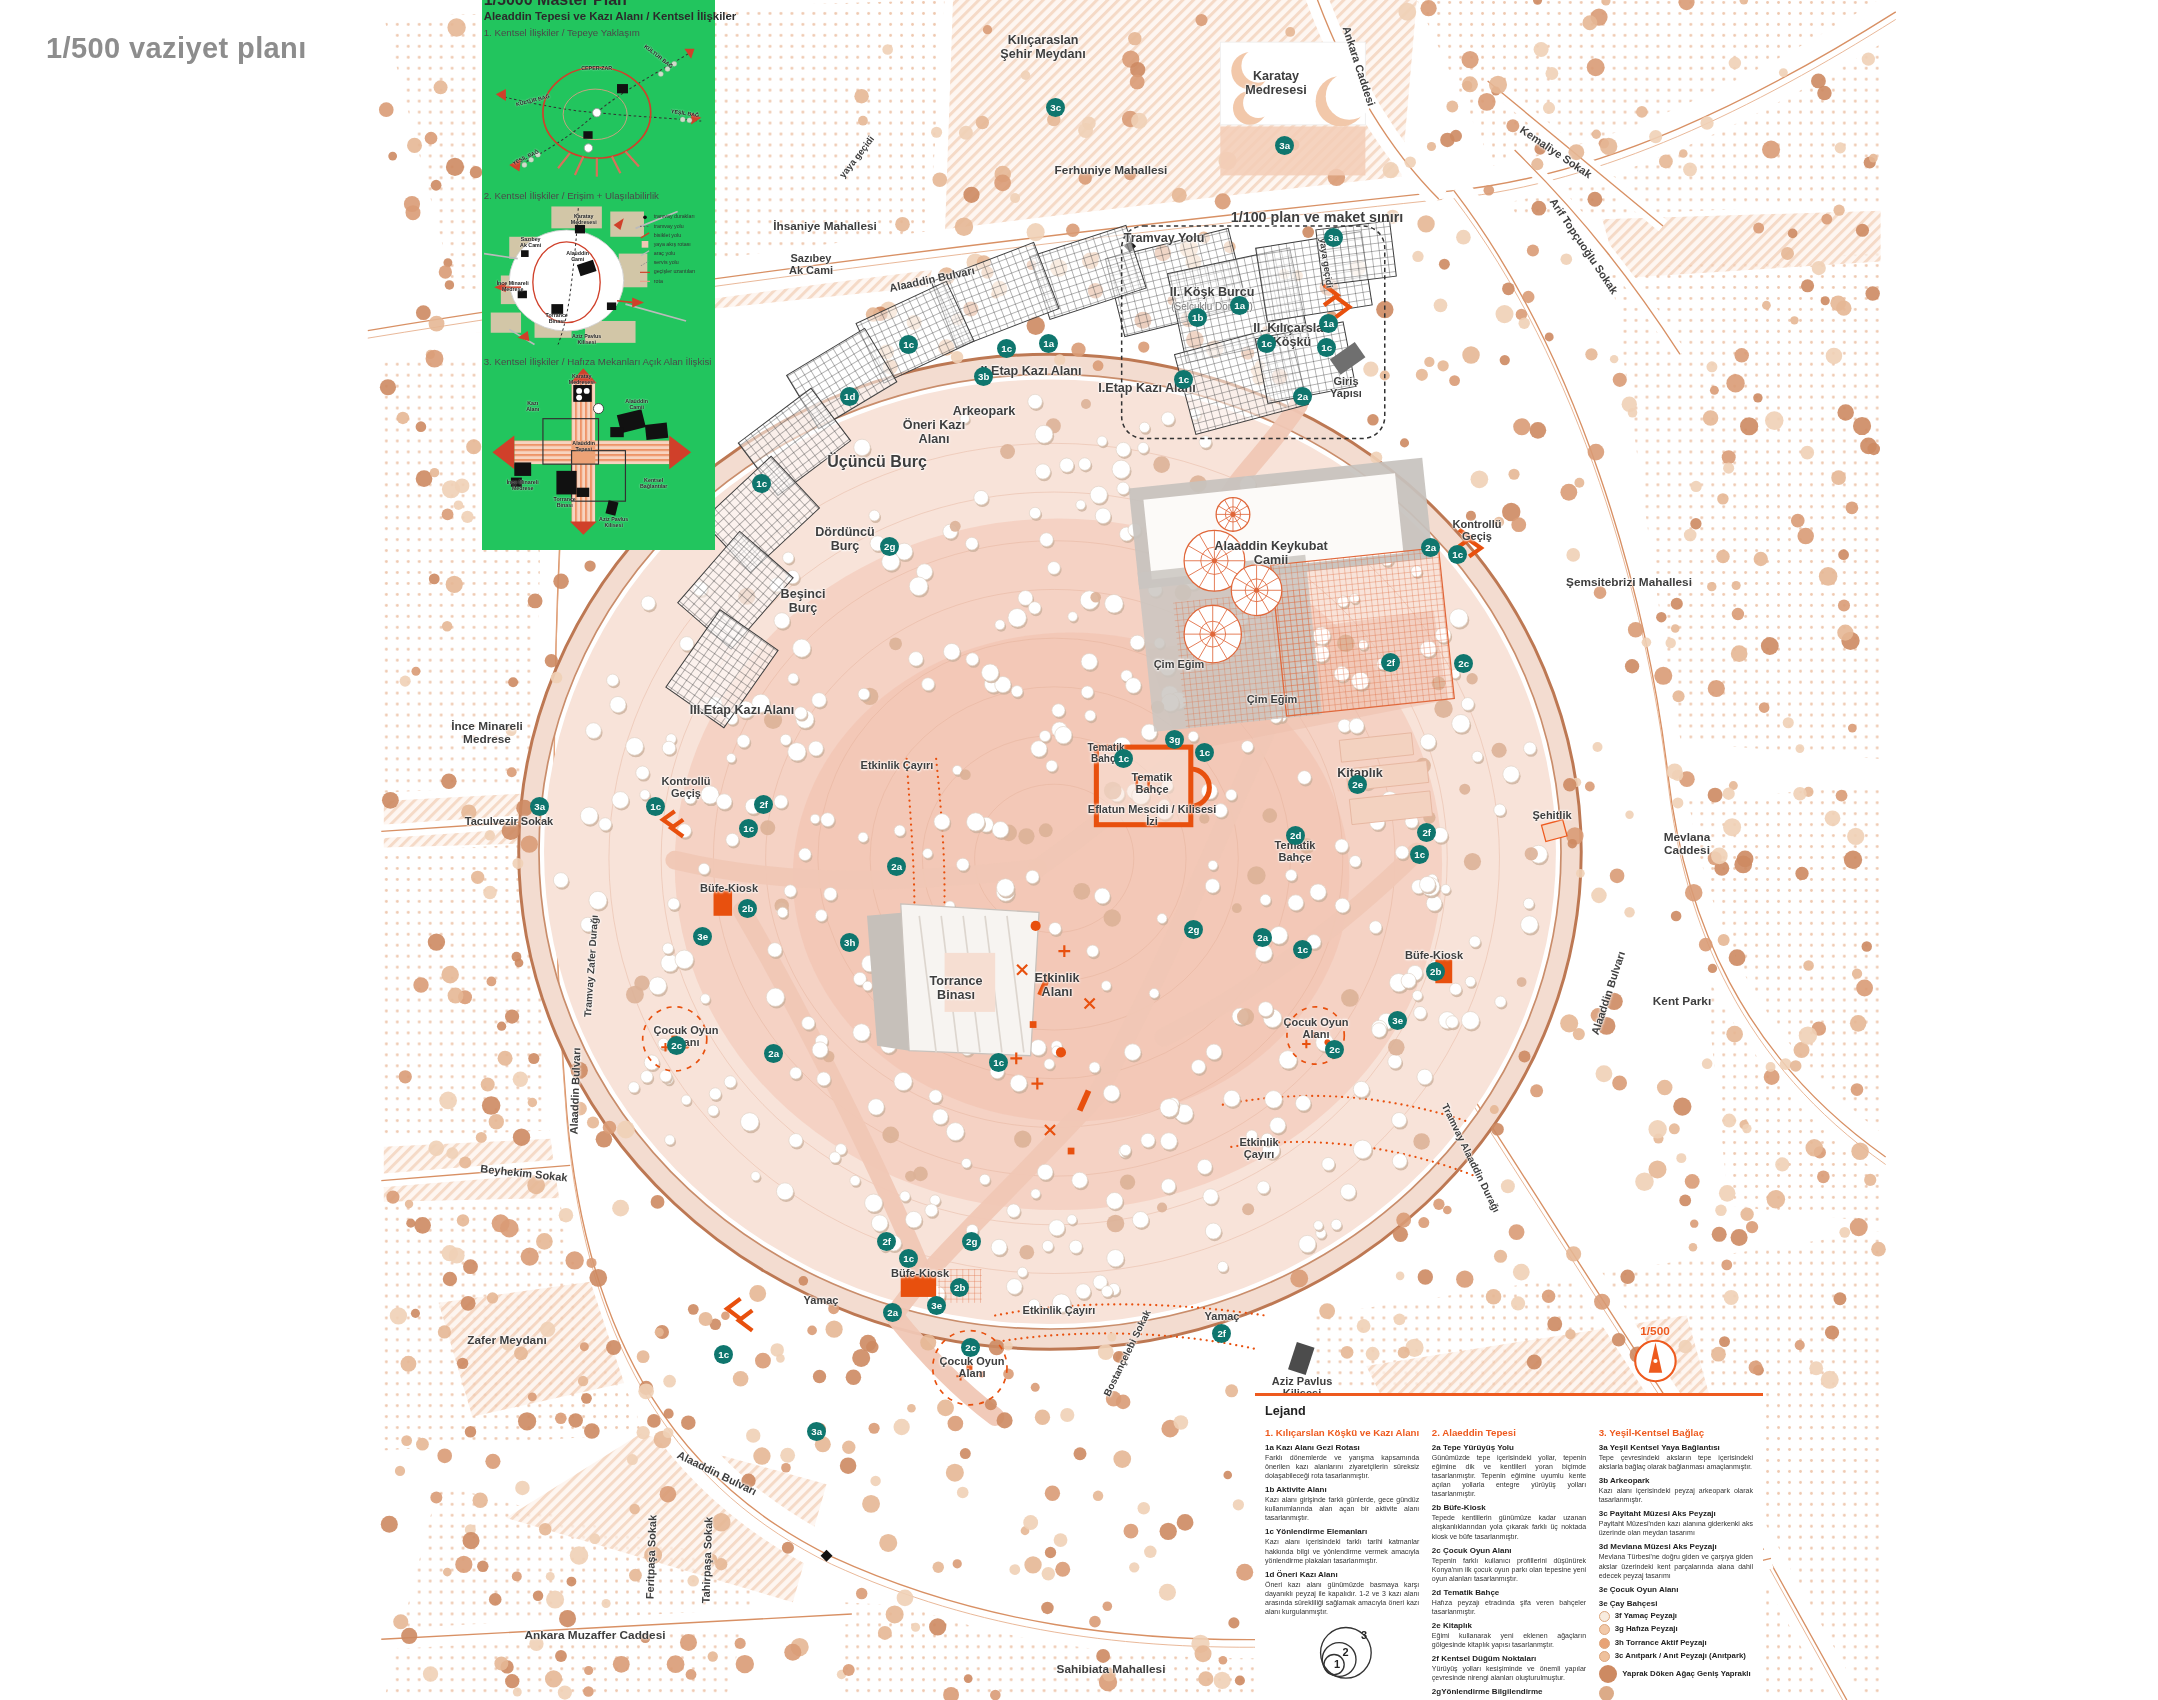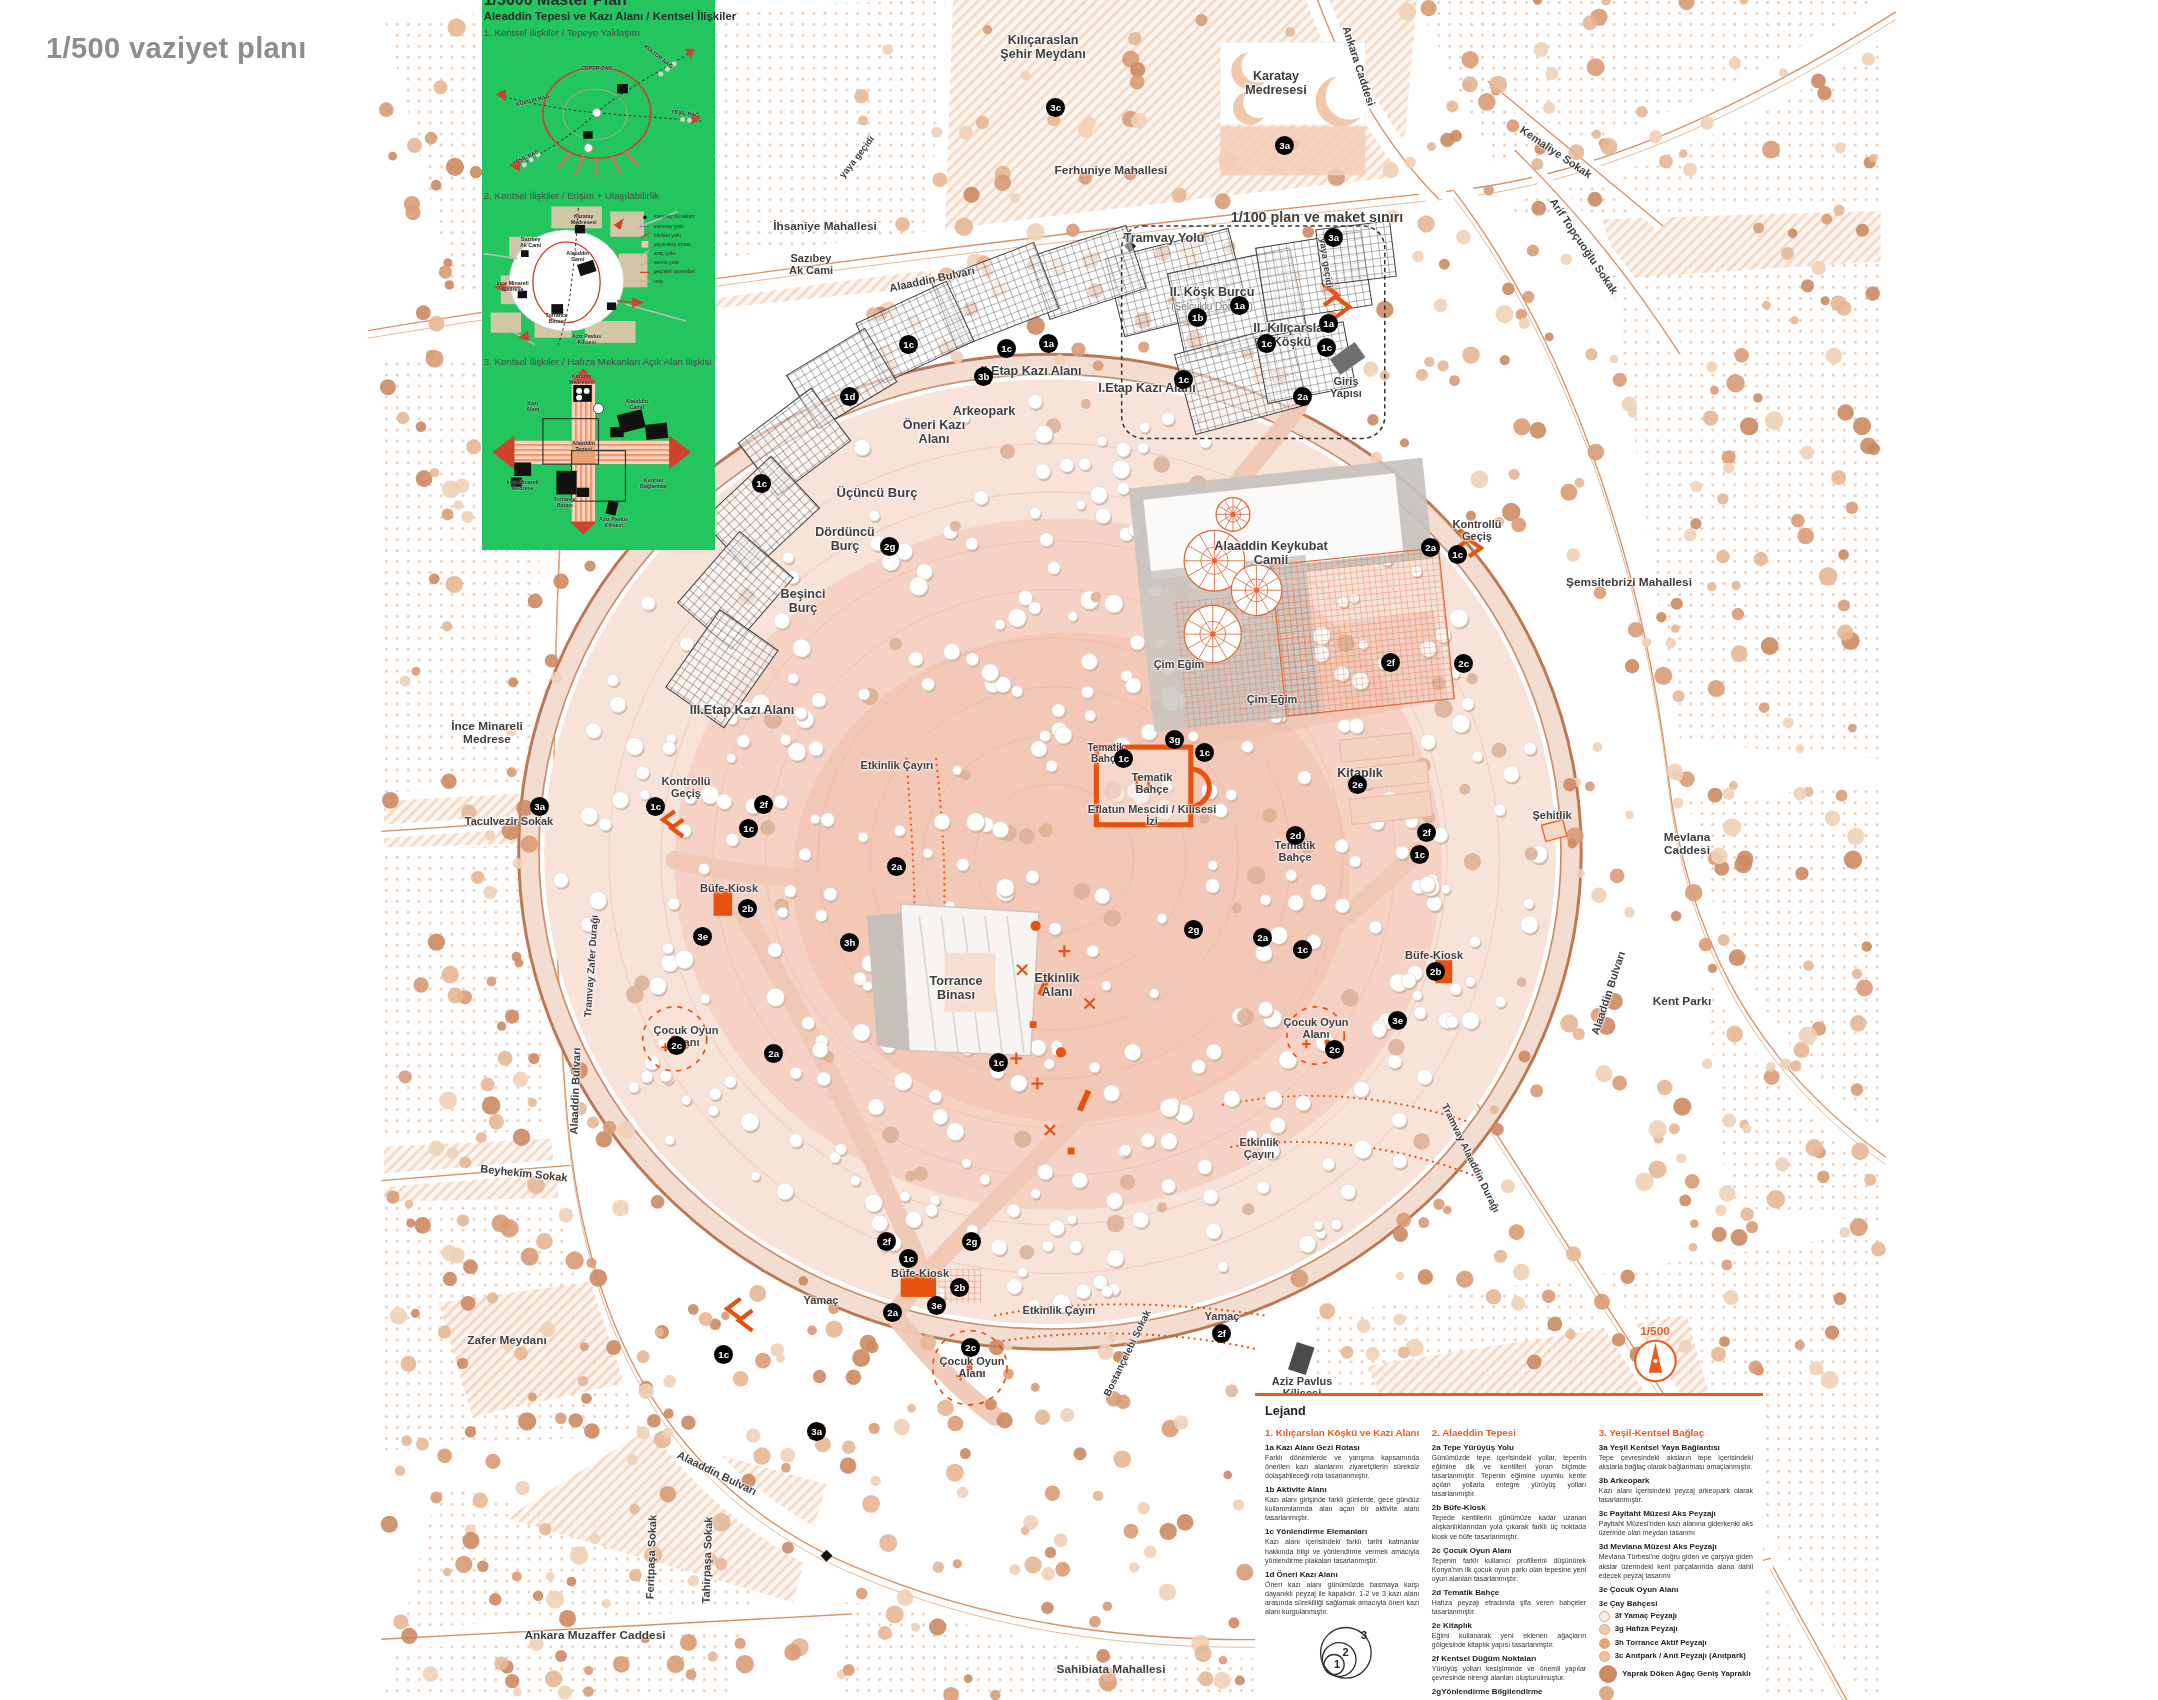--- a/index.html
+++ b/index.html
@@ -5,21 +5,21 @@
   html,body{margin:0;padding:0;background:#fff}
   .page{position:relative;width:2159px;height:1700px;background:#ffffff;overflow:hidden;
         font-family:"Liberation Sans","DejaVu Sans",sans-serif;}
   #map-svg{position:absolute;left:0;top:0}
   #page-title{position:absolute;left:46px;top:32px;font-size:29px;font-weight:bold;color:#8d8d8d;letter-spacing:0.4px}
   
   .map-label{position:absolute;font-weight:bold;color:#3e3e3e;text-align:center;white-space:pre-line;
              line-height:1.1;text-shadow:0 0 3.4px #fff,0 0.8px 1.7px #fff,0 -0.8px 1.7px #fff;pointer-events:none}
   .map-label.accent{color:#ee5a1e}
   .map-label.muted{color:#7a7a7a;font-weight:normal}
-  .badge{position:absolute;width:19.4px;height:19.4px;border-radius:50%;background:#000000;color:#fff;
+  .badge{position:absolute;width:19.4px;height:19.4px;border-radius:50%;background:#0f766e;color:#fff;
          font-weight:bold;font-size:9.7px;display:flex;align-items:center;justify-content:center}
   
   #inset{position:absolute;left:482px;top:0;width:233px;height:550px;background:#22c55e;padding:0 1.7px;box-sizing:border-box}
   #inset .kicker{font-size:16px;font-weight:bold;color:#2b2b2b;margin-top:-9.3px;white-space:nowrap;overflow:hidden}
   #inset .heading{font-size:11.4px;font-weight:bold;color:#2b2b2b;margin-top:1.7px;white-space:nowrap}
   .dg-title{font-size:9.7px;color:#4a4a4a;margin:5px 0 1.7px}
   .dg{position:relative}
   .anno{position:absolute;font-size:5.3px;font-weight:bold;color:#222;transform:translate(-50%,-50%);
         white-space:pre-line;text-align:center;line-height:1.12;text-shadow:0 0 1.7px #fff}
   .d2legend{position:absolute;right:0;top:8.4px;width:73px}
@@ -1829,21 +1829,21 @@
       <div class="map-label muted" style="left: 1212px; top: 306px; font-size: 10px; transform: translate(-50%, -50%);">(Selçuklu Dönemi)</div>
       <div class="map-label" style="left: 1292px; top: 336px; font-size: 12.6px; transform: translate(-50%, -50%);">II. Kılıçarslan
 Köşkü</div>
       <div class="map-label" style="left: 1346px; top: 377px; font-size: 11px; transform: translate(-50%, -50%); margin-top: 10px;">Giriş
 Yapısı</div>
       <div class="map-label" style="left: 1147px; top: 389px; font-size: 12.6px; transform: translate(-50%, -50%);">I.Etap Kazı Alanı</div>
       <div class="map-label" style="left: 1031px; top: 372px; font-size: 12.6px; transform: translate(-50%, -50%);">II.Etap Kazı Alanı</div>
       <div class="map-label" style="left: 984px; top: 412px; font-size: 12.6px; transform: translate(-50%, -50%);">Arkeopark</div>
       <div class="map-label" style="left: 934px; top: 433px; font-size: 12.6px; transform: translate(-50%, -50%);">Öneri Kazı
 Alanı</div>
-      <div class="map-label" style="left: 877px; top: 493px; font-size: 13px; transform: translate(-50%, -50%); text-align: right;">Üçüncü Burç</div>
+      <div class="map-label" style="left: 877px; top: 462px; font-size: 16px; transform: translate(-50%, -50%); text-align: right;">Üçüncü Burç</div>
       <div class="map-label" style="left: 845px; top: 540px; font-size: 12.6px; transform: translate(-50%, -50%);">Dördüncü
 Burç</div>
       <div class="map-label" style="left: 803px; top: 602px; font-size: 12.6px; transform: translate(-50%, -50%);">Beşinci
 Burç</div>
       <div class="map-label" style="left: 742px; top: 711px; font-size: 12.6px; transform: translate(-50%, -50%);">III.Etap Kazı Alanı</div>
       <div class="map-label" style="left: 1271px; top: 554px; font-size: 12.6px; transform: translate(-50%, -50%);">Alaaddin Keykubat
 Camii</div>
       <div class="map-label" style="left: 1477px; top: 530px; font-size: 11px; transform: translate(-50%, -50%);">Kontrollü
 Geçiş</div>
       <div class="map-label" style="left: 1179px; top: 664px; font-size: 11px; transform: translate(-50%, -50%);">Çim Eğim</div>

